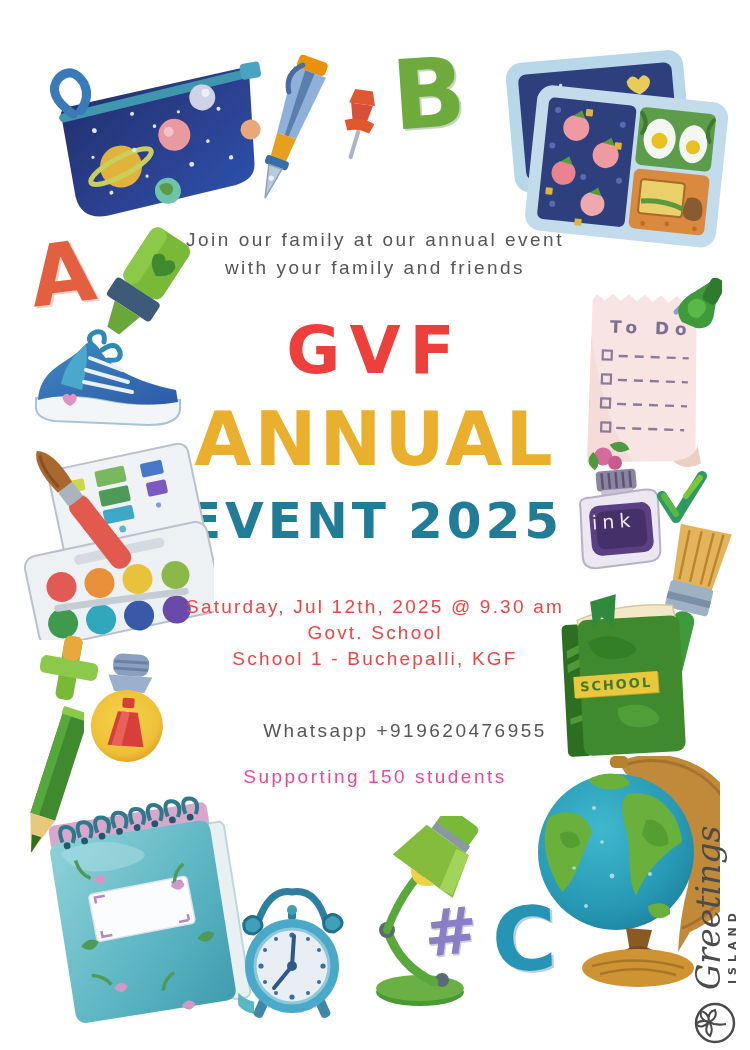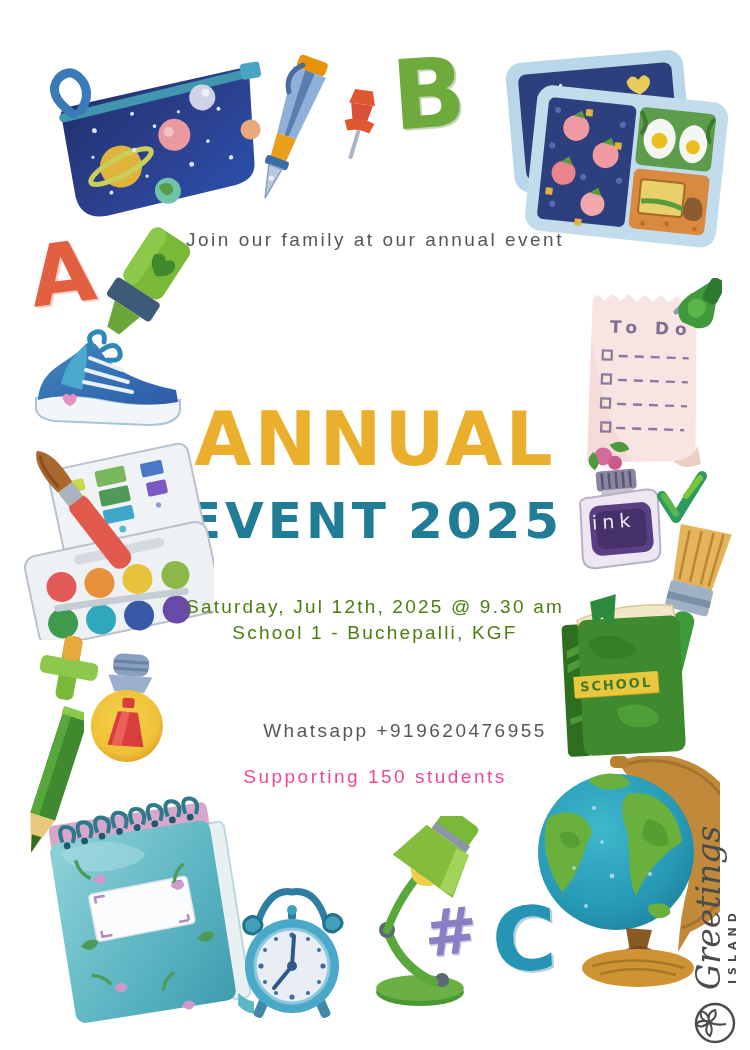--- a/index.html
+++ b/index.html
@@ -26,21 +26,21 @@
     font-size:74px;letter-spacing:3px;color:#ebaf2e;
   }
   .title-event{
     position:absolute;left:0;top:492px;width:100%;text-align:center;
     font-family:"DejaVu Sans",sans-serif;font-weight:700;
     font-size:50px;letter-spacing:4px;color:#217c96;
   }
   .title-event .year{margin-left:18px;}
   .details{
     position:absolute;left:0;top:594px;width:100%;text-align:center;
-    color:#4d7c0f;font-size:19px;line-height:1.36;letter-spacing:2.2px;
+    color:#ef4444;font-size:19px;line-height:1.36;letter-spacing:2.2px;
   }
   .contact-whatsapp{
     position:absolute;left:4px;top:720px;width:100%;text-align:center;
     color:#55565a;font-size:19px;letter-spacing:2.5px;padding-left:26px;
   }
   .contact-supporting{
     position:absolute;left:0;top:766px;width:100%;text-align:center;
     color:#ec4899;font-size:19px;letter-spacing:2.5px;
   }
   
@@ -212,20 +212,21 @@
             <circle cx="176" cy="180" r="2.4"></circle>
             <circle cx="200" cy="178" r="2.4"></circle>
             <circle cx="228" cy="180" r="2.4"></circle>
           </g>
       </g>
     </svg>
   </div>
 
   <div class="intro">
     <div>Join our family at our annual event</div>
+    <div>with your family and friends</div>
   </div>
 
   <div class="big-letter letter-a"><span>A</span></div>
 
   <div class="illus" style="left:88px;top:226px;width:112px;height:118px;">
     <svg width="112" height="118" viewBox="0 0 112 118">
       <g transform="rotate(33 56 59)">
         <rect x="32" y="2" width="46" height="64" rx="9" fill="#7ab838"></rect>
         <rect x="32" y="2" width="18" height="64" rx="9" fill="#8cc84a"></rect>
         <path d="M55 22 q7 -9 13 -1 q7 -8 12 1 q2 10 -12 17 q-13 -7 -13 -17" fill="#3f8a2e" transform="translate(-7 6)"></path>
@@ -249,20 +250,21 @@
       <g stroke="#e8f0f8" stroke-width="4" stroke-linecap="round">
         <path d="M62 38 L94 50"></path>
           <path d="M58 50 L100 62"></path>
           <path d="M56 62 L104 72"></path>
       </g>
       <path d="M66 28 q-10 -12 2 -16 q10 -2 8 10 M74 30 q14 -10 18 2 q2 10 -12 8" fill="none" stroke="#2e88b8" stroke-width="5" stroke-linecap="round"></path>
       <path d="M34 76 q5 -7 10 -1 q5 -6 9 1 q1 8 -9 13 q-10 -5 -10 -13" fill="#e292c0" transform="scale(0.75) translate(12 26)"></path>
     </svg>
   </div>
 
+  <div class="title-gvf">GVF</div>
   <div class="title-annual">ANNUAL</div>
   <div class="title-event">
     <span>EVENT</span><span class="year">2025</span>
   </div>
 
   <div class="illus" style="left:576px;top:278px;width:146px;height:198px;">
     <svg width="146" height="198" viewBox="0 0 146 198">
       <g transform="rotate(2 73 99)">
         <path d="M14 24 L18 18 L26 24 L34 17 L42 24 L50 17 L58 24 L66 17 L74 24 L82 17 L90 24 L98 17 L106 24 L112 20 L118 26 L122 168 Q122 182 108 182 L20 186 Q14 186 14 178 Z" fill="#f7e4e3"></path>
         <path d="M14 60 L14 186 L60 184 Q30 150 14 60" fill="#f3d3cf" opacity="0.5"></path>
@@ -389,20 +391,21 @@
         <path d="M40 52 q20 -10 40 2 q18 10 -6 16 q-30 4 -34 -18" fill="#2e7a24" opacity="0.7"></path>
         <path d="M66 120 q24 -8 38 6 q10 12 -14 14 q-26 0 -24 -20" fill="#56a83c" opacity="0.7"></path>
         <path d="M44 12 L70 6 L66 40 L55 28 L46 38 Z" fill="#2e8a3c"></path>
       </g>
     </svg>
     <span class="school-label">SCHOOL</span>
   </div>
 
   <div class="details">
     <div>Saturday, Jul 12th, 2025 @ 9.30 am</div>
+    <div>Govt. School</div>
     <div>School 1 - Buchepalli, KGF</div>
   </div>
 
   <div class="illus" style="left:36px;top:630px;width:66px;height:76px;">
     <svg width="66" height="76" viewBox="0 0 66 76">
       <g transform="rotate(10 33 38)">
         <rect x="24" y="6" width="18" height="64" rx="6" fill="#7ab838"></rect>
         <rect x="4" y="29" width="58" height="18" rx="6" fill="#8cc84a"></rect>
         <rect x="24" y="6" width="18" height="24" rx="6" fill="#e8a83c"></rect>
       </g>

